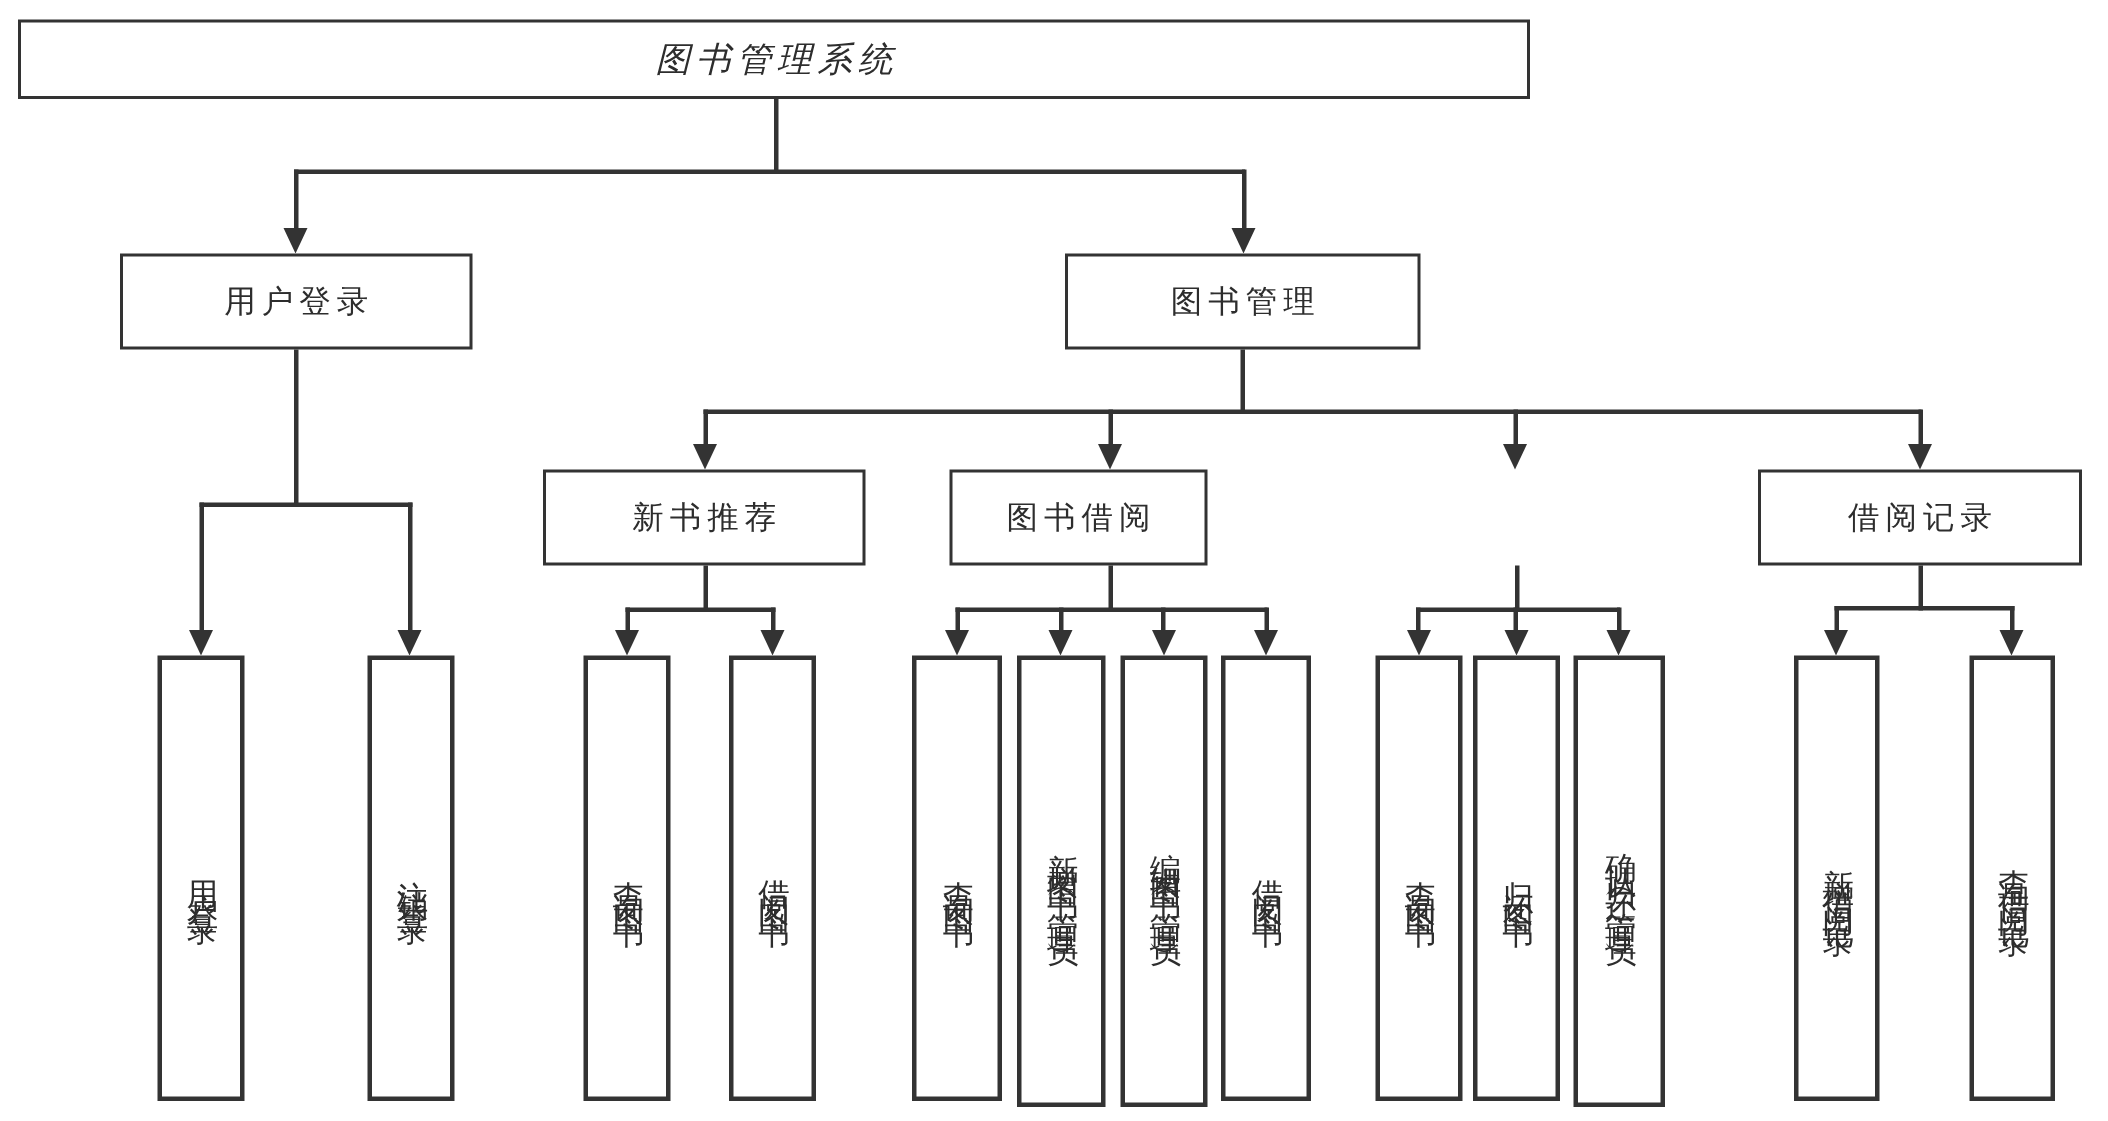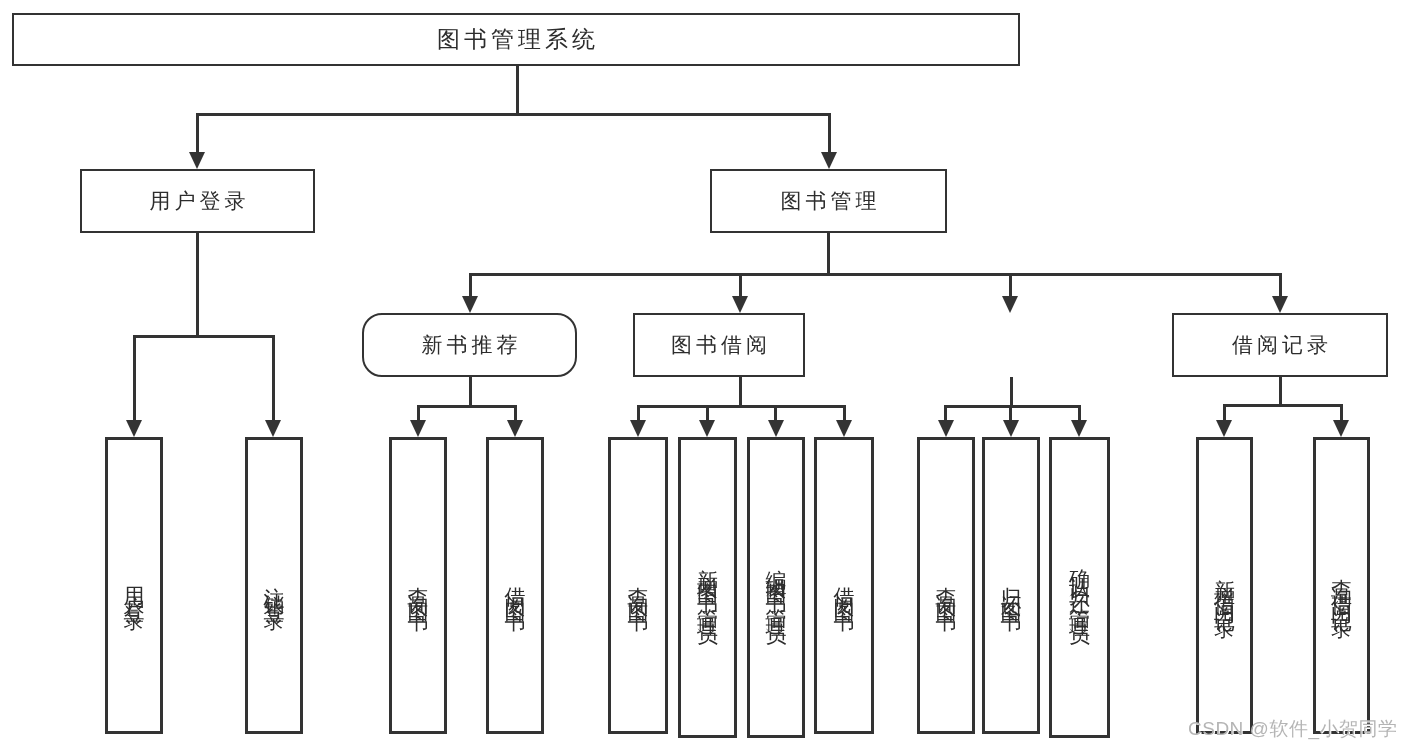--- a/index.html
+++ b/index.html
@@ -55,21 +55,21 @@
     text-shadow: 1px 1px 0 #ffffff;
     z-index: 5;
     white-space: nowrap;
   }
 </style>
 </head>
 <body>
 
 <div class="stage">
 
-  <div class="box root-box" style="left:12px; top:13px; width:1008px; height:53px;">图书管理系统</div>
+  <div class="box root-box" style="left:12px; top:13px; width:1008px; height:53px;font-style:italic;">图书管理系统</div>
 
   <div class="vline" style="left:516px; top:66px; height:49px;"></div>
   <div class="hline" style="left:196px; top:113px; width:634px;"></div>
   <div class="vline" style="left:196px; top:113px; height:44px;"></div>
   <div class="vline" style="left:828px; top:113px; height:44px;"></div>
   <div class="arrow" style="left:189px; top:152px;"></div>
   <div class="arrow" style="left:821px; top:152px;"></div>
 
   <div class="box" style="left:80px; top:169px; width:235px; height:64px;">用户登录</div>
   <div class="box" style="left:710px; top:169px; width:237px; height:64px;">图书管理</div>
@@ -85,21 +85,21 @@
   <div class="hline" style="left:469px; top:273px; width:812px;"></div>
   <div class="vline" style="left:469px; top:273px; height:27px;"></div>
   <div class="vline" style="left:739px; top:273px; height:27px;"></div>
   <div class="vline" style="left:1009px; top:273px; height:27px;"></div>
   <div class="vline" style="left:1279px; top:273px; height:27px;"></div>
   <div class="arrow" style="left:462px; top:296px;"></div>
   <div class="arrow" style="left:732px; top:296px;"></div>
   <div class="arrow" style="left:1002px; top:296px;"></div>
   <div class="arrow" style="left:1272px; top:296px;"></div>
 
-  <div class="box" style="left:362px; top:313px; width:215px; height:64px;border-radius:20px;">新书推荐</div>
+  <div class="box" style="left:362px; top:313px; width:215px; height:64px;">新书推荐</div>
   <div class="box" style="left:633px; top:313px; width:172px; height:64px;">图书借阅</div>
   <div class="box" style="left:1172px; top:313px; width:216px; height:64px;">借阅记录</div>
 
   <div class="vline" style="left:469px; top:377px; height:31px;"></div>
   <div class="hline" style="left:417px; top:405px; width:100px;"></div>
   <div class="vline" style="left:417px; top:405px; height:20px;"></div>
   <div class="vline" style="left:514px; top:405px; height:20px;"></div>
   <div class="arrow" style="left:410px; top:420px;"></div>
   <div class="arrow" style="left:507px; top:420px;"></div>
 
@@ -141,15 +141,14 @@
   <div class="box leaf" style="left:747px; top:437px; width:58px; height:301px;">编辑图书（管理员）</div>
   <div class="box leaf" style="left:814px; top:437px; width:60px; height:297px;">借阅图书</div>
 
   <div class="box leaf" style="left:917px; top:437px; width:58px; height:297px;">查询图书</div>
   <div class="box leaf" style="left:982px; top:437px; width:58px; height:297px;">归还图书</div>
   <div class="box leaf" style="left:1049px; top:437px; width:61px; height:301px;">确认归还（管理员）</div>
 
   <div class="box leaf" style="left:1196px; top:437px; width:57px; height:297px;">新增借阅记录</div>
   <div class="box leaf" style="left:1313px; top:437px; width:57px; height:297px;">查询借阅记录</div>
 
-  <div class="watermark">CSDN @软件_小贺同学</div>
 
 </div>
 
 </body></html>

